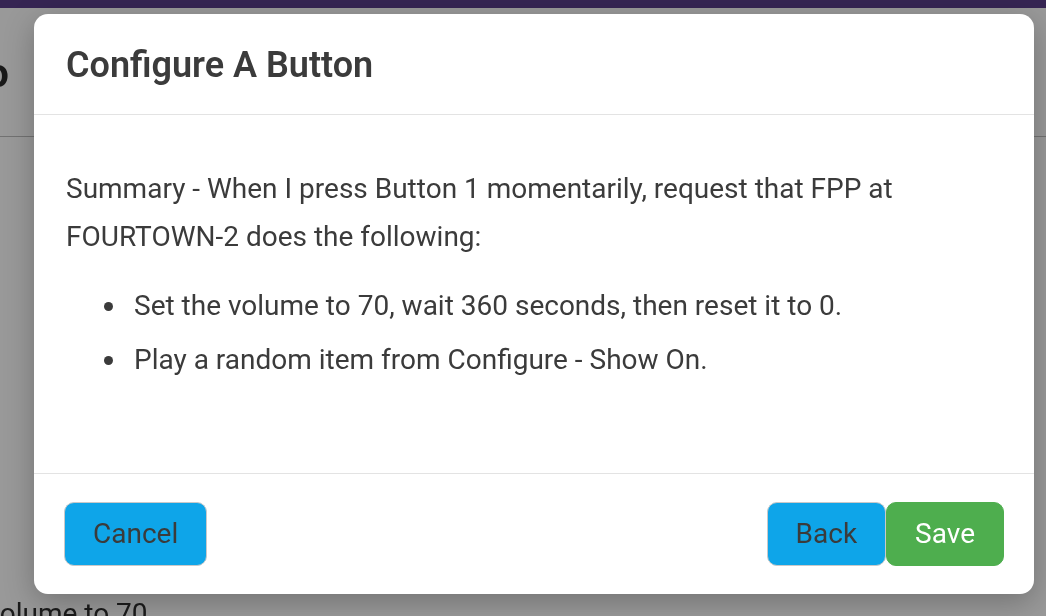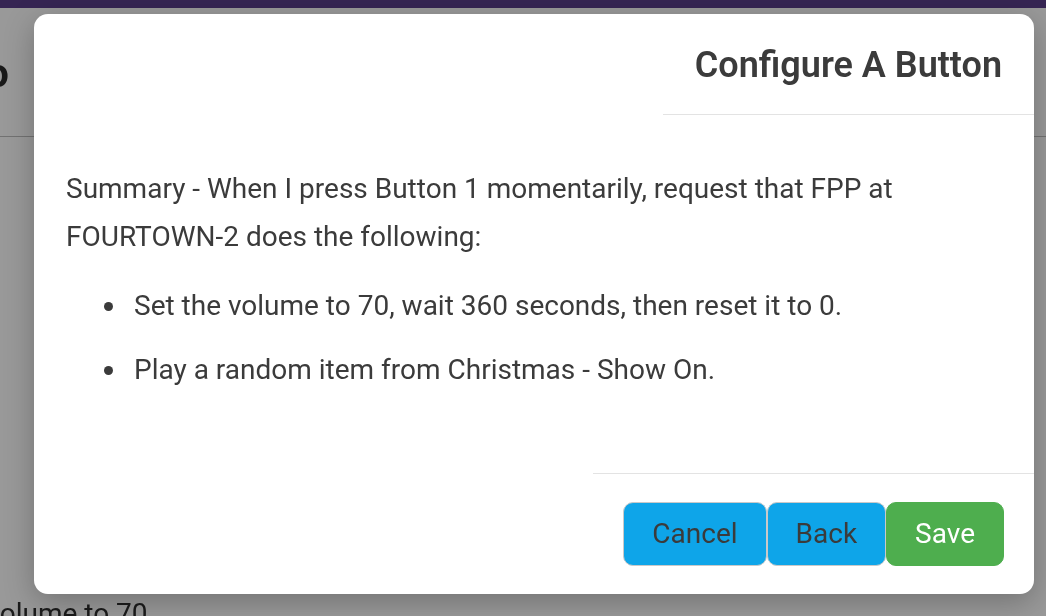--- a/index.html
+++ b/index.html
@@ -1,19 +1,18 @@
 <!DOCTYPE html>
 <html><head>
 <meta charset="utf-8">
 <style>
   * {
     box-sizing: border-box;
     margin: 0;
     padding: 0;
-    align-items: flex-end;
   }
   html, body {
     width: 1046px;
     height: 616px;
     overflow: hidden;
     font-family: -apple-system, BlinkMacSystemFont, "Segoe UI", Roboto, "Helvetica Neue", Arial, sans-serif;
     color: #3a3a3a;
     background: #fff;
   }
   
@@ -91,21 +90,21 @@
   .summary-intro {
     margin-bottom: 22px;
   }
   .summary-list {
     list-style: disc;
     padding-left: 62px;
     margin-top: 4px;
   }
   .summary-list li {
     padding-left: 6px;
-    margin-top: 16px;
+    margin-top: 6px;
   }
   .modal-footer {
     border-top: 1px solid #e3e3e3;
     padding: 28px 30px 28px 30px;
     display: flex;
     align-items: center;
   }
   .footer-spacer {
     flex: 1;
   }
@@ -149,21 +148,21 @@
 <div class="overlay"></div>
 
 <div class="modal">
   <div class="modal-header">
     <div class="modal-title">Configure A Button</div>
   </div>
   <div class="modal-body">
     <div class="summary-intro">Summary - When I press Button 1 momentarily, request that FPP at FOURTOWN-2 does the following:</div>
     <ul class="summary-list">
       <li>Set the volume to 70, wait 360 seconds, then reset it to 0.</li>
-      <li>Play a random item from Christmas - Show On.</li>
+      <li>Play a random item from Configure - Show On.</li>
     </ul>
   </div>
   <div class="modal-footer">
     <button class="btn">Cancel</button>
     <div class="footer-spacer"></div>
     <button class="btn">Back</button>
     <button class="btn btn-primary">Save</button>
   </div>
 </div>
 

